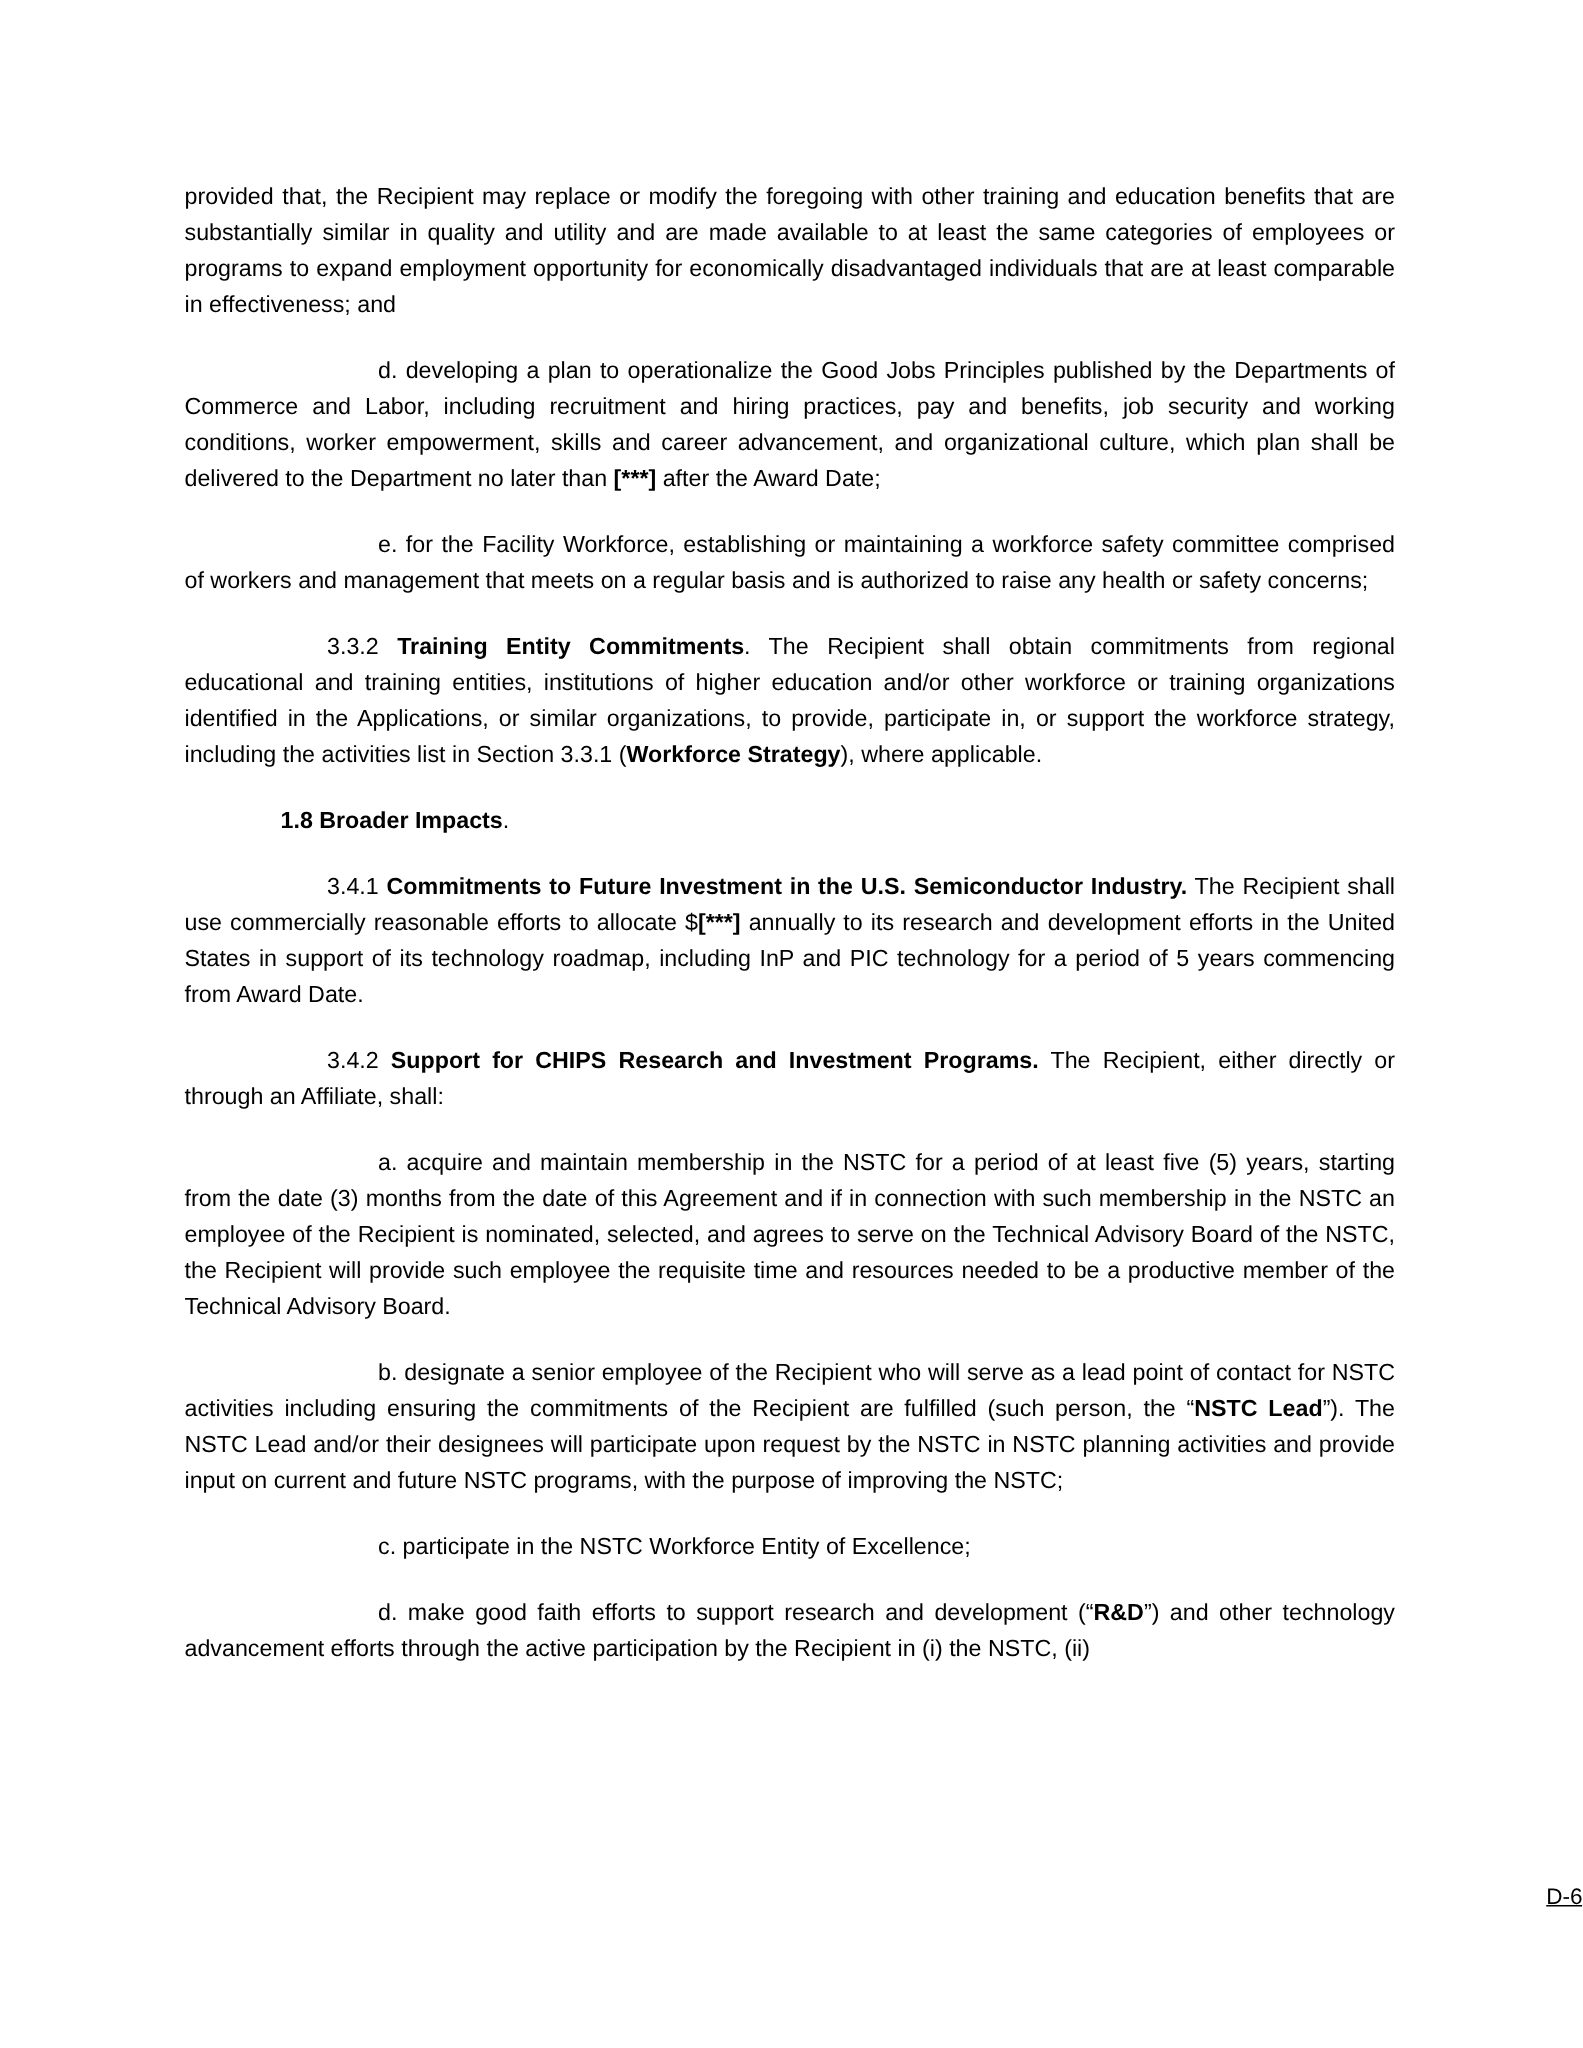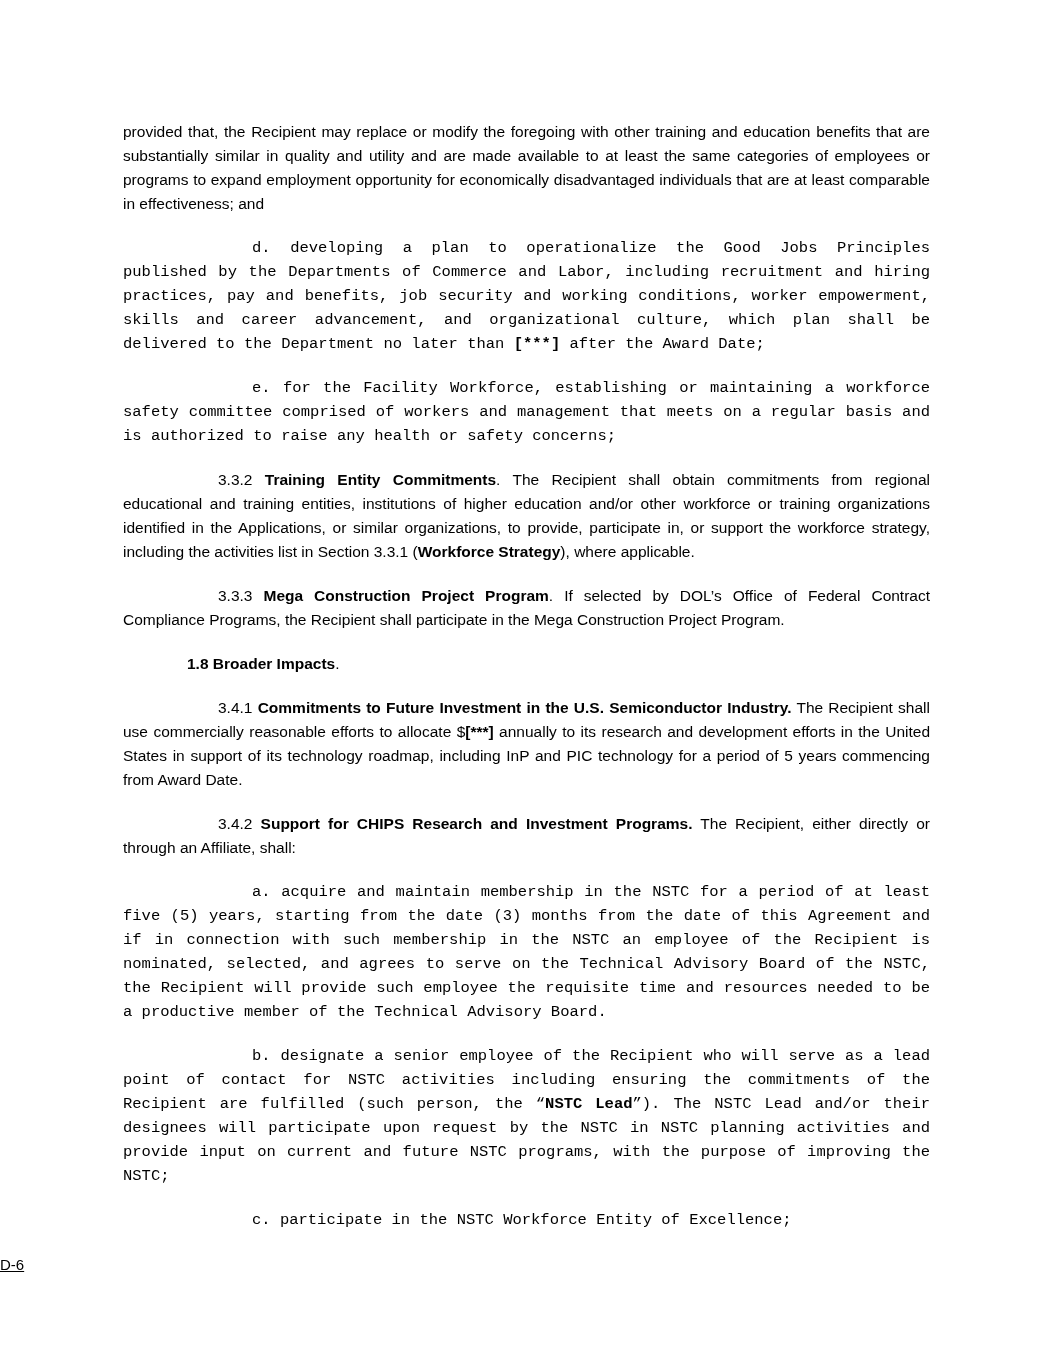--- a/index.html
+++ b/index.html
@@ -18,58 +18,58 @@
     padding: 120px 125px 2px 123px;
     overflow: hidden;
   }
   .doc p {
     margin: 0 0 20px 0;
     font-size: 15.5px;
     line-height: 24px;
     text-align: justify;
   }
   .p-flush   { text-indent: 0; }
-  .p-item    { text-indent: 129px; font-family: Liberation Mono, monospace; }
+  .p-item    { text-indent: 129px; }
   .p-section { text-indent: 95px; }
   .p-sub     { text-indent: 64px; }
   .b { font-weight: bold; }
   .page-footer {
     position: absolute;
     left: 0; right: 0;
     bottom: 92px;
-    text-align: left;
+    text-align: right;
     font-size: 15px;
     text-decoration: underline;
   }
 </style>
 </head>
 <body>
 
 <div class="page">
   <div class="doc">
 
     <p class="p-flush"><span>provided that, the Recipient may replace or modify the foregoing with other training and education benefits that are substantially similar in quality and utility and are made available to at least the same categories of employees or programs to expand employment opportunity for economically disadvantaged individuals that are at least comparable in effectiveness; and</span></p>
 
     <p class="p-item"><span>d.  developing a plan to operationalize the Good Jobs Principles published by the Departments of Commerce and Labor, including recruitment and hiring practices, pay and benefits, job security and working conditions, worker empowerment, skills and career advancement, and organizational culture, which plan shall be delivered to the Department no later than </span><span class="b">[***]</span><span> after the Award Date;</span></p>
 
     <p class="p-item"><span>e.  for the Facility Workforce, establishing or maintaining a workforce safety committee comprised of workers and management that meets on a regular basis and is authorized to raise any health or safety concerns;</span></p>
 
     <p class="p-section"><span>3.3.2 </span><span class="b">Training Entity Commitments</span><span>. The Recipient shall obtain commitments from regional educational and training entities, institutions of higher education and/or other workforce or training organizations identified in the Applications, or similar organizations, to provide, participate in, or support the workforce strategy, including the activities list in Section 3.3.1 (</span><span class="b">Workforce Strategy</span><span>), where applicable.</span></p>
 
-    <p class="p-section"><span>3.3.3 </span><span class="b">Mega Construction Project Program</span><span>. If selected by DOL’s Office of Federal Contract Compliance Programs, the Recipient shall participate in the Mega Construction Project Program.</span></p>
 
     <p class="p-sub"><span class="b">1.8  Broader Impacts</span><span>.</span></p>
 
     <p class="p-section"><span>3.4.1 </span><span class="b">Commitments to Future Investment in the U.S. Semiconductor Industry.</span><span> The Recipient shall use commercially reasonable efforts to allocate $</span><span class="b">[***]</span><span> annually to its research and development efforts in the United States in support of its technology roadmap, including InP and PIC technology for a period of 5 years commencing from Award Date.</span></p>
 
     <p class="p-section"><span>3.4.2 </span><span class="b">Support for CHIPS Research and Investment Programs.</span><span>  The Recipient, either directly or through an Affiliate, shall:</span></p>
 
     <p class="p-item"><span>a.  acquire and maintain membership in the NSTC for a period of at least five (5) years, starting from the date (3) months from the date of this Agreement and if in connection with such membership in the NSTC an employee of the Recipient  is nominated, selected, and agrees to serve on the Technical Advisory Board of the NSTC, the Recipient will provide such employee the requisite time and resources needed to be a productive member of the Technical Advisory Board.</span></p>
 
     <p class="p-item"><span>b.  designate a senior employee of the Recipient who will serve as a lead point of contact for NSTC activities including ensuring the commitments of the Recipient are fulfilled (such person, the “</span><span class="b">NSTC Lead</span><span>”). The NSTC Lead and/or their designees will participate upon request by the NSTC in NSTC planning activities and provide input on current and future NSTC programs, with the purpose of improving the NSTC;</span></p>
 
     <p class="p-item"><span>c.  participate in the NSTC Workforce Entity of Excellence;</span></p>
 
+    <p class="p-item"><span>d.  make good faith efforts to support research and development (“</span><span class="b">R&amp;D</span><span>”) and other technology advancement efforts through the active participation by the Recipient in (i) the NSTC, (ii)</span></p>
 
   </div>
 
   <div class="page-footer">D-6</div>
 </div>
 
 </body></html>

